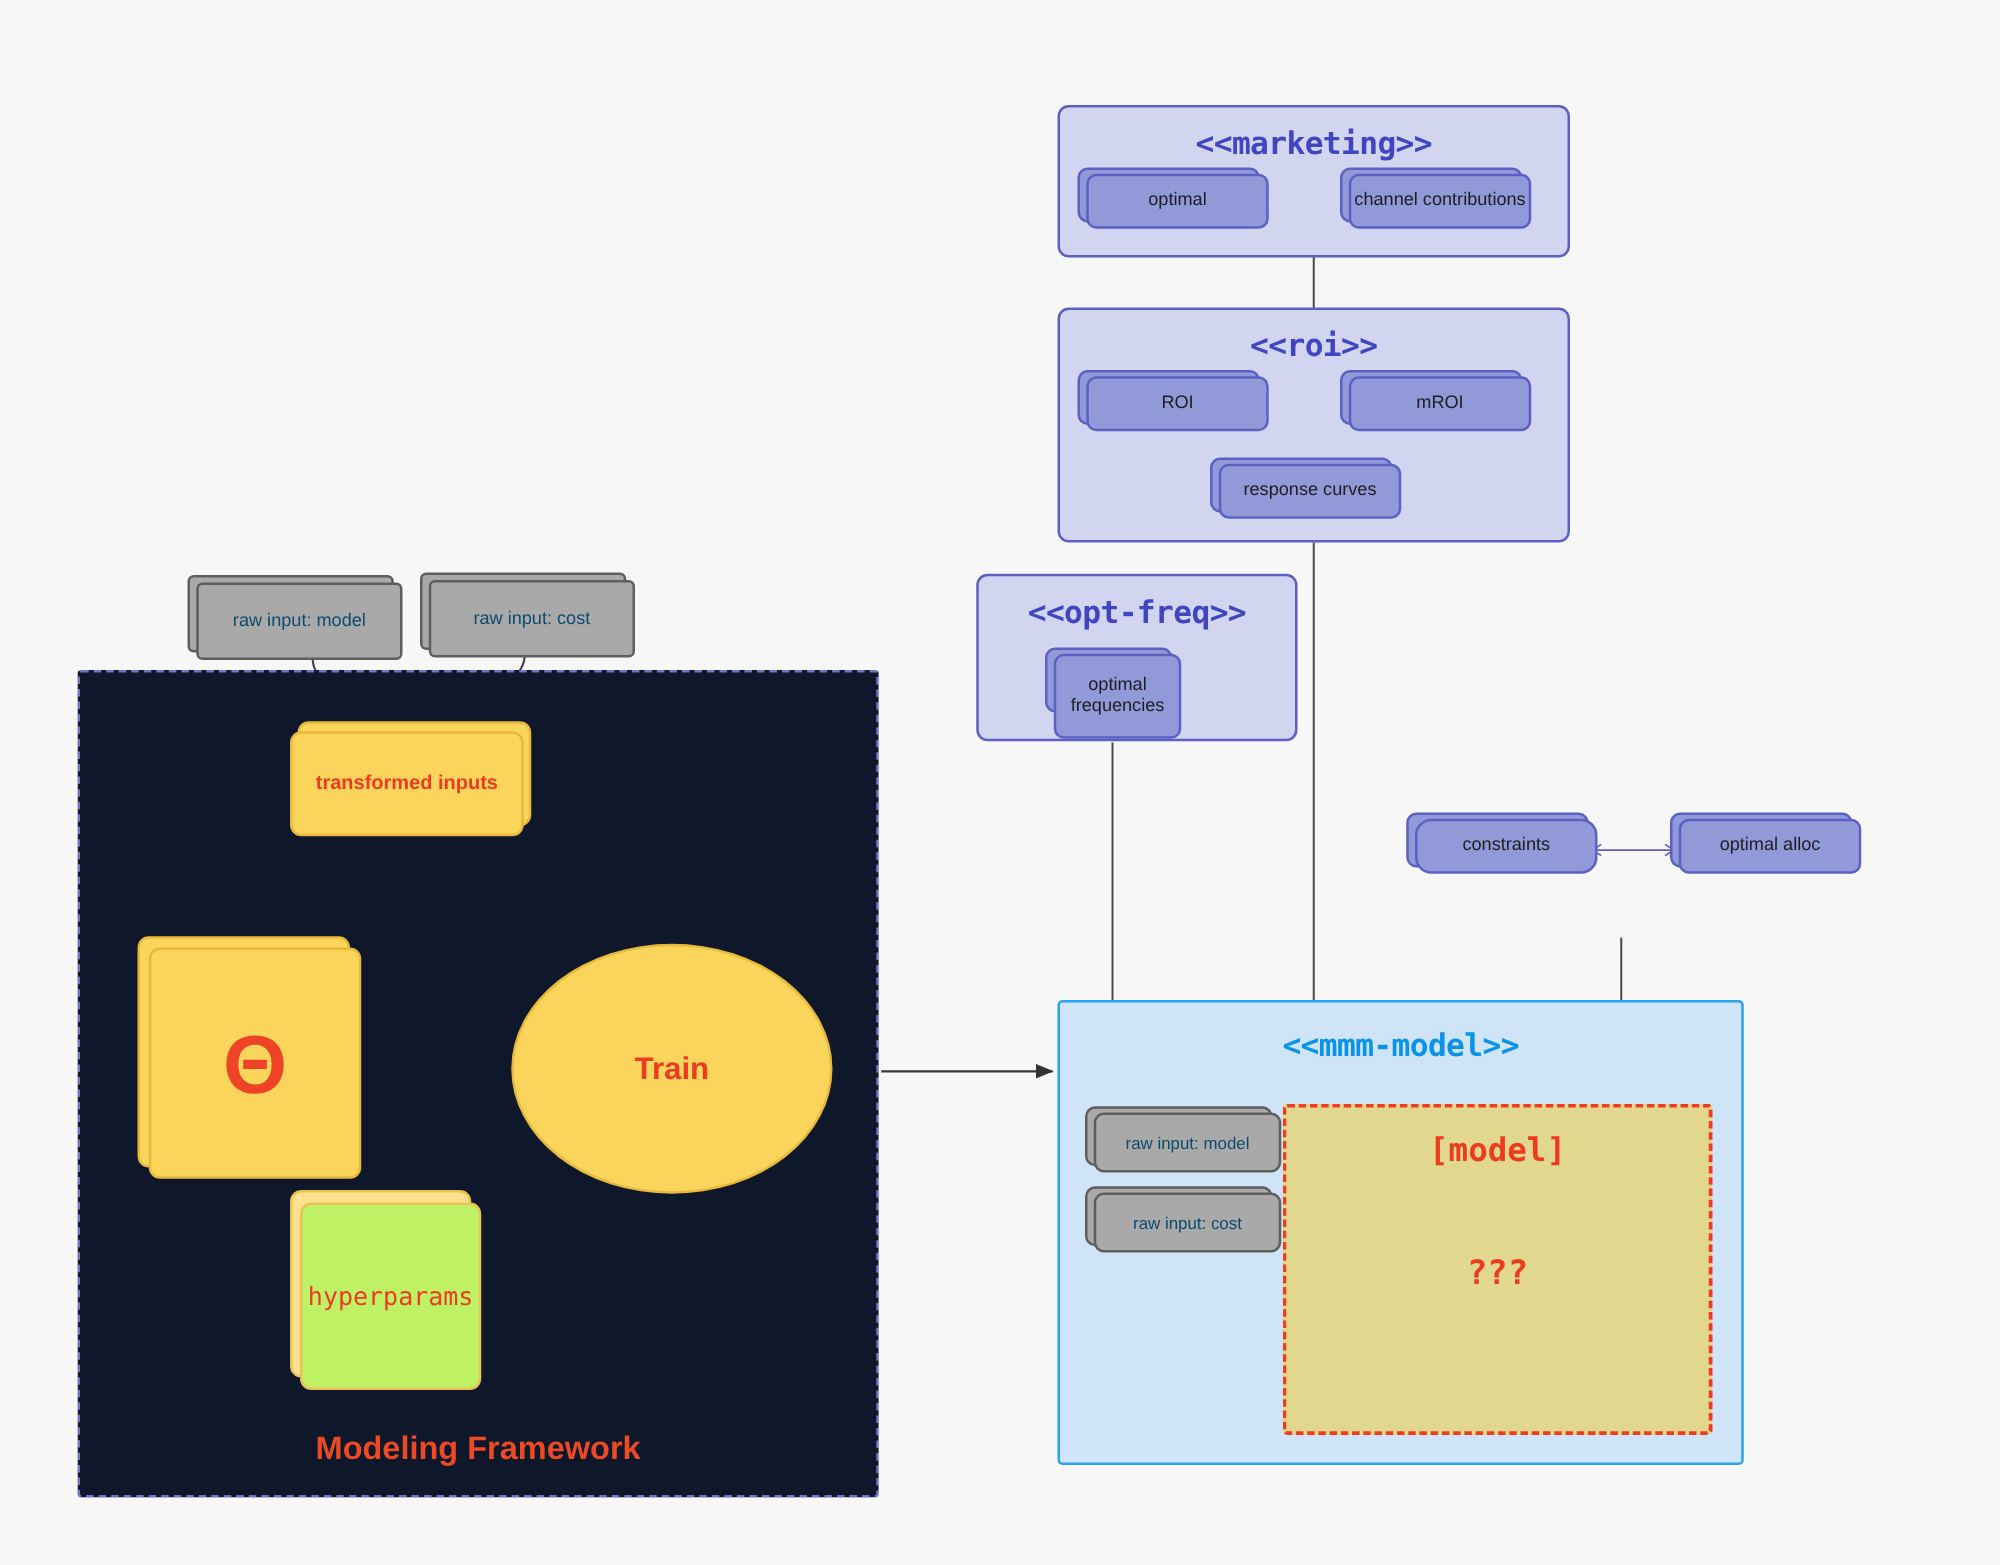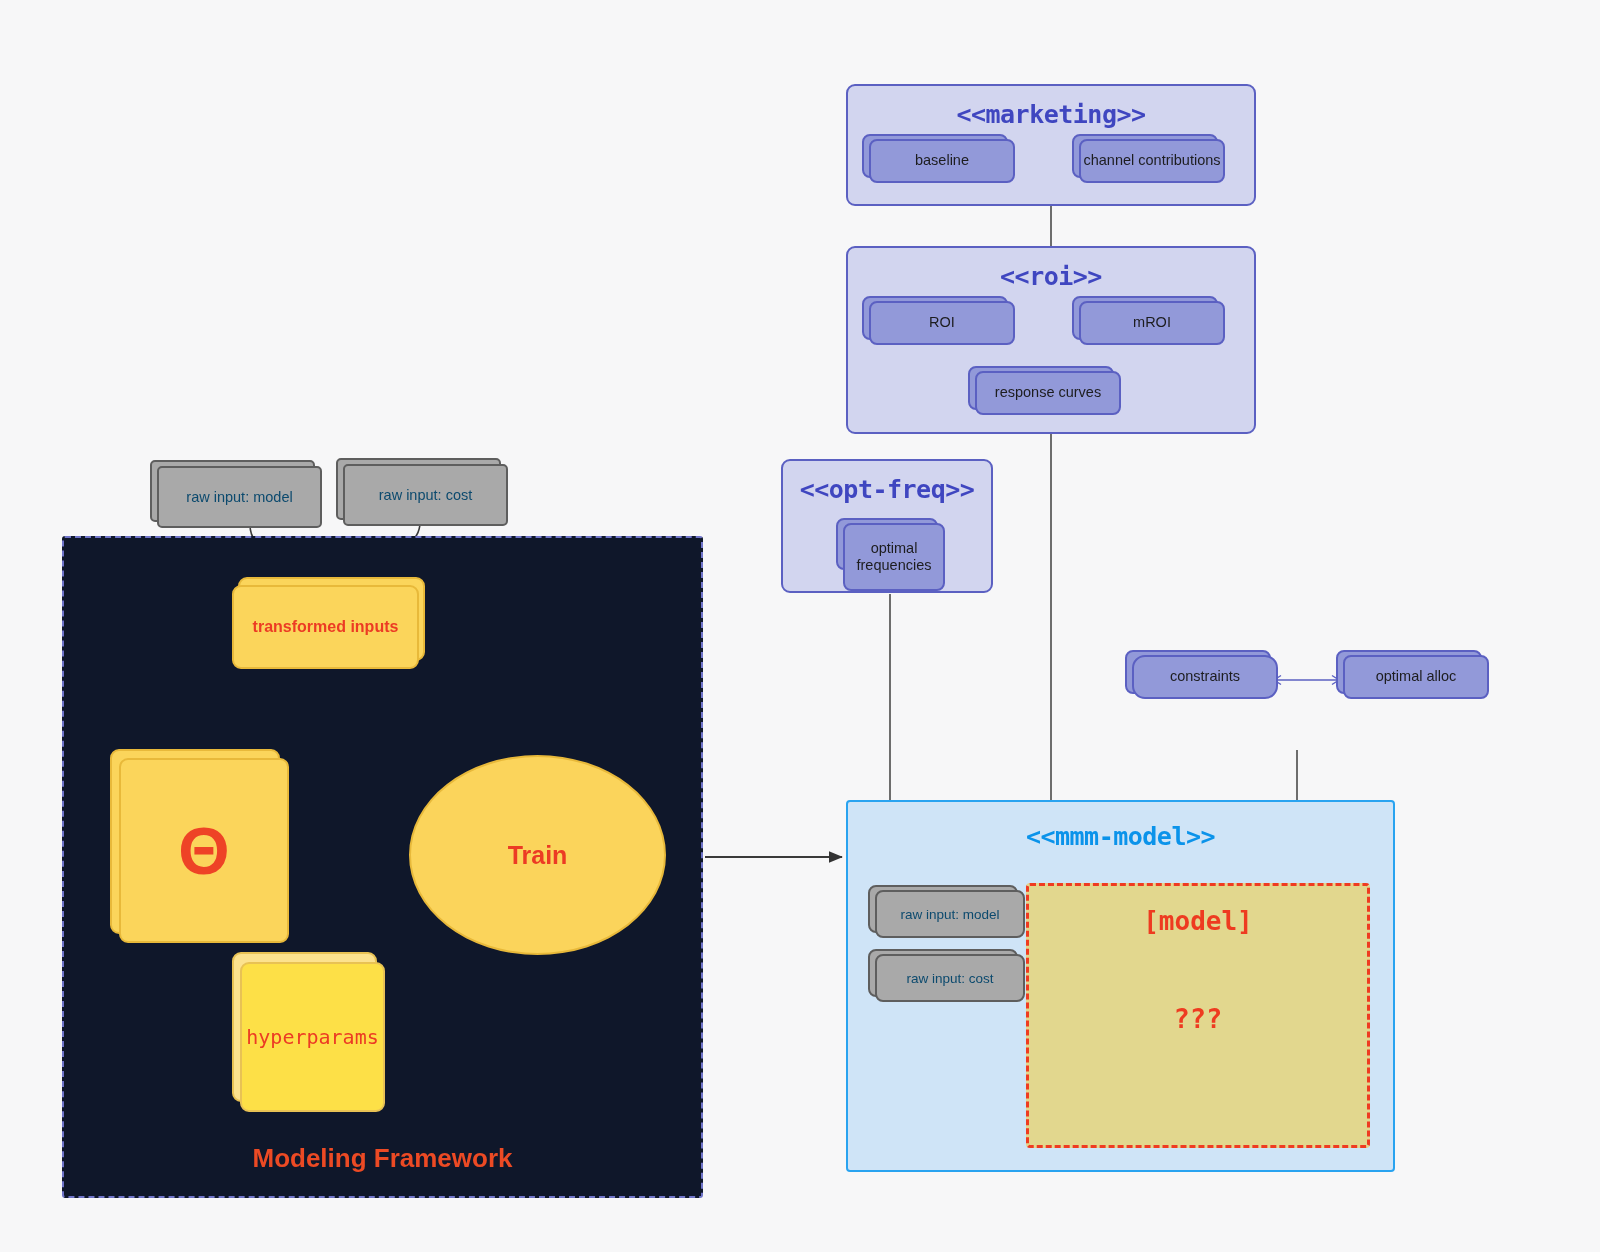--- a/index.html
+++ b/index.html
@@ -143,21 +143,21 @@
     justify-content: center;
     z-index: 3;
   }
   .card-yellow-shadow {
     background: #fbd55b;
     border: 2px solid #e8b93a;
     border-radius: 9px;
     z-index: 2;
   }
   .card-yellow-lite {
-    background: #fde047;
+    background: #bef264;
     border: 2px solid #e8c254;
     border-radius: 9px;
     display: flex;
     align-items: center;
     justify-content: center;
     z-index: 3;
   }
   .card-yellow-lite-shadow {
     background: #fce28e;
     border: 2px solid #e8c254;
@@ -281,21 +281,21 @@
     <path d="M380,1037 C470,1037 534,1020 537,966" fill="none" stroke="#ea3b20" stroke-width="2.6" marker-end="url(#arrowRed)"></path>
 
     <path d="M705,857 L842,857" fill="none" stroke="#3a3a3a" stroke-width="1.8" marker-end="url(#arrowDark)"></path>
   </svg>
 
   <div class="abs pkg" style="left:846px; top:84px; width:410px; height:122px;">
     <div class="pkg-title">&lt;&lt;marketing&gt;&gt;</div>
   </div>
   <div class="abs card-purple-shadow" style="left:862px; top:134px; width:146px; height:44px;"></div>
   <div class="abs card-purple" style="left:869px; top:139px; width:146px; height:44px;">
-    <span>baseline</span>
+    <span>optimal</span>
   </div>
   <div class="abs card-purple-shadow" style="left:1072px; top:134px; width:146px; height:44px;"></div>
   <div class="abs card-purple" style="left:1079px; top:139px; width:146px; height:44px;">
     <span>channel contributions</span>
   </div>
 
   <div class="abs pkg" style="left:846px; top:246px; width:410px; height:188px;">
     <div class="pkg-title">&lt;&lt;roi&gt;&gt;</div>
   </div>
   <div class="abs card-purple-shadow" style="left:862px; top:296px; width:146px; height:44px;"></div>
@@ -304,21 +304,21 @@
   </div>
   <div class="abs card-purple-shadow" style="left:1072px; top:296px; width:146px; height:44px;"></div>
   <div class="abs card-purple" style="left:1079px; top:301px; width:146px; height:44px;">
     <span>mROI</span>
   </div>
   <div class="abs card-purple-shadow" style="left:968px; top:366px; width:146px; height:44px;"></div>
   <div class="abs card-purple" style="left:975px; top:371px; width:146px; height:44px;">
     <span>response curves</span>
   </div>
 
-  <div class="abs pkg" style="left:781px; top:459px; width:212px; height:134px;">
+  <div class="abs pkg" style="left:781px; top:459px; width:257px; height:134px;">
     <div class="pkg-title">&lt;&lt;opt-freq&gt;&gt;</div>
   </div>
   <div class="abs card-purple-shadow" style="left:836px; top:518px; width:102px; height:52px;"></div>
   <div class="abs card-purple" style="left:843px; top:523px; width:102px; height:68px;">
     <span>optimal frequencies</span>
   </div>
 
   <div class="abs card-purple-shadow" style="left:1125px; top:650px; width:146px; height:44px;"></div>
   <div class="abs card-purple" style="left:1132px; top:655px; width:146px; height:44px;border-radius:13px;">
     <span>constraints</span>

